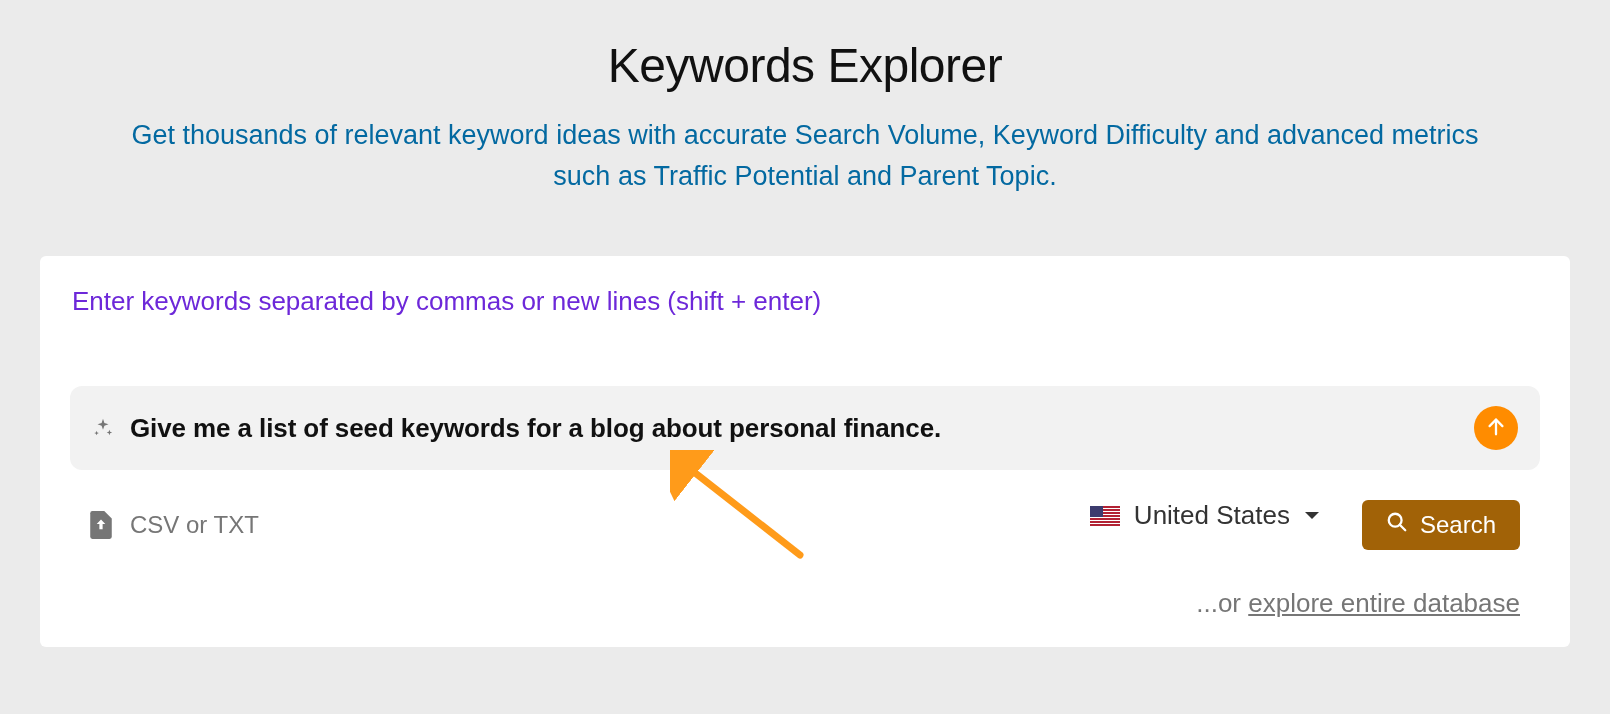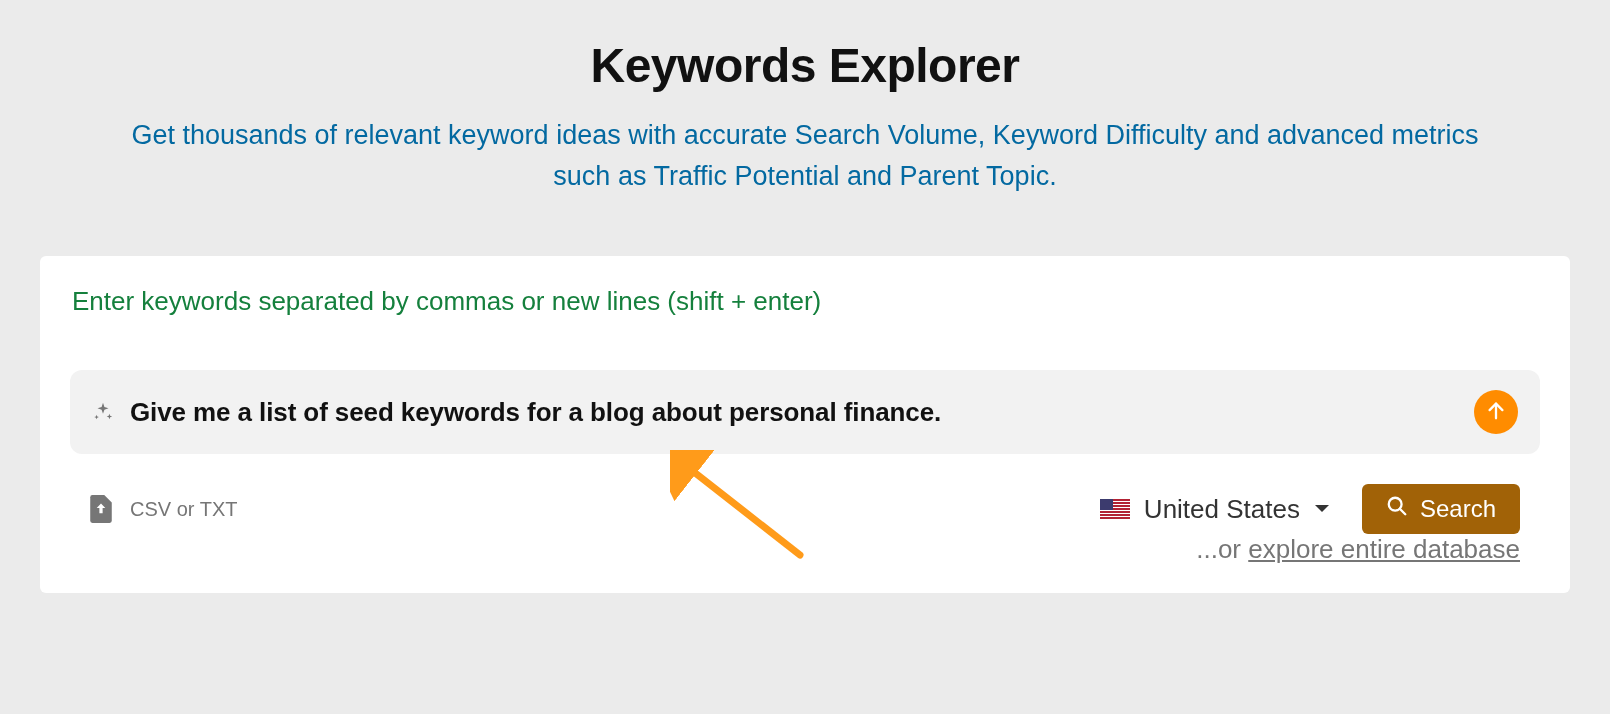--- a/index.html
+++ b/index.html
@@ -10,21 +10,21 @@
     body {
       font-family: -apple-system, BlinkMacSystemFont, 'Segoe UI', Helvetica, Arial, sans-serif;
       background: #ebebeb;
       width: 1610px;
       height: 714px;
       overflow: hidden;
     }
     .page-title {
       text-align: center;
       font-size: 48px;
-      font-weight: 700;
+      font-weight: 400;
       color: #111;
       padding-top: 38px;
       letter-spacing: -0.5px;
     }
     .page-subtitle {
       text-align: center;
       font-size: 27px;
       color: #0369a1;
       max-width: 1400px;
       margin: 22px auto 0;
@@ -34,22 +34,22 @@
     .card {
       background: #fff;
       margin: 60px auto 0;
       width: 1530px;
       border-radius: 6px;
       padding: 30px 30px 28px 30px;
       position: relative;
     }
     .keywords-placeholder {
       font-size: 26px;
-      color: #15803d;
-      margin-bottom: 53px;
+      color: #6d28d9;
+      margin-bottom: 69px;
       padding-left: 2px;
     }
     .ai-input-row {
       background: #f2f2f2;
       border-radius: 12px;
       display: flex;
       align-items: center;
       padding: 20px 22px;
       gap: 16px;
       margin-bottom: 30px;
@@ -101,27 +101,27 @@
     }
     .file-icon {
       color: #767676;
     }
     .file-icon svg {
       width: 22px;
       height: 28px;
       display: block;
     }
     .file-label {
-      font-size: 20px;
+      font-size: 24px;
       color: #767676;
     }
     .right-controls {
       display: flex;
-      align-items: center;
-      gap: 32px;
+      align-items: flex-start;
+      gap: 42px;
     }
     .country-selector {
       display: flex;
       align-items: center;
       gap: 14px;
       cursor: pointer;
     }
     .flag {
       width: 30px;
       height: 20px;
@@ -164,20 +164,21 @@
       gap: 12px;
       cursor: pointer;
     }
     .search-btn svg {
       width: 22px;
       height: 22px;
     }
     .explore-row {
       text-align: right;
       padding-right: 20px;
+      margin-top: 38px;
       font-size: 26px;
       color: #767676;
     }
     .explore-link {
       color: #767676;
       text-decoration: underline;
       cursor: pointer;
     }
     .annotation-arrow {
       position: absolute;

